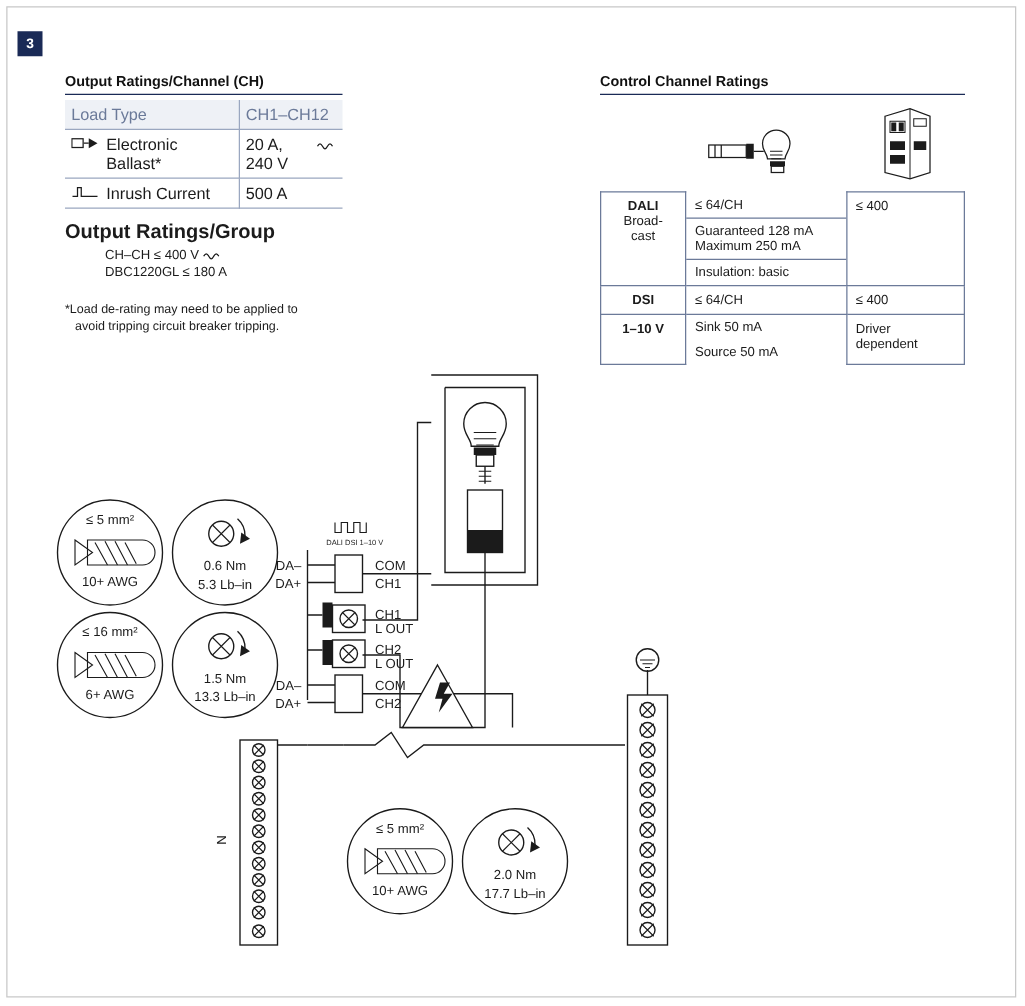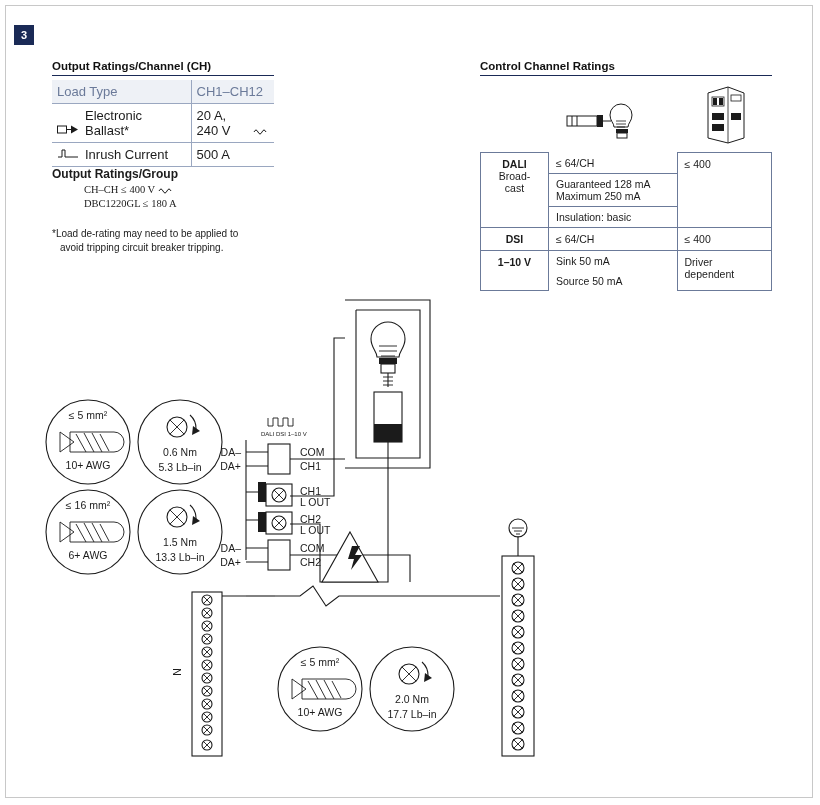--- a/index.html
+++ b/index.html
@@ -35,24 +35,24 @@
   }
   .lt-grid { width:100%; border-collapse:collapse; margin-top:4px; }
   .lt-grid td {
     font-size:13px; padding:4px 5px;
     border-bottom:1px solid #9aa7c0;
     vertical-align:middle;
   }
   .lt-grid tr:first-child td { color:#6b7a99; background:#eef1f6; border-bottom:1px solid #9aa7c0; }
   .lt-grid td.c1 { width:140px; border-right:1px solid #9aa7c0; }
   .lt-grid td.c2 { width:80px; }
-  .cellrow { display:flex; align-items:flex-end; gap:6px; }
-
-  .subhead { font-size:12px; font-weight:bold; }
-  .sublines { font-size:10.5px; margin-left:32px; line-height:1.35; margin-top:2px;font-family:Liberation Serif, serif; }
+  .cellrow { display:flex; align-items:flex-start; gap:6px; }
+
+  .subhead { font-size:16px; font-weight:bold; margin-top:10px; }
+  .sublines { font-size:10.5px; margin-left:32px; line-height:1.35; margin-top:2px; }
   .footnote { font-size:10px; margin-top:16px; line-height:1.35; }
   .footnote .ind { display:block; margin-left:8px; }
 
   .right-table {
     position:absolute; left:480px; top:60px; width:292px;
   }
   .rt-grid { width:100%; border-collapse:collapse; }
   .rt-grid td {
     font-size:10.5px; padding:5px 7px;
     border:1px solid #6b7a99;

